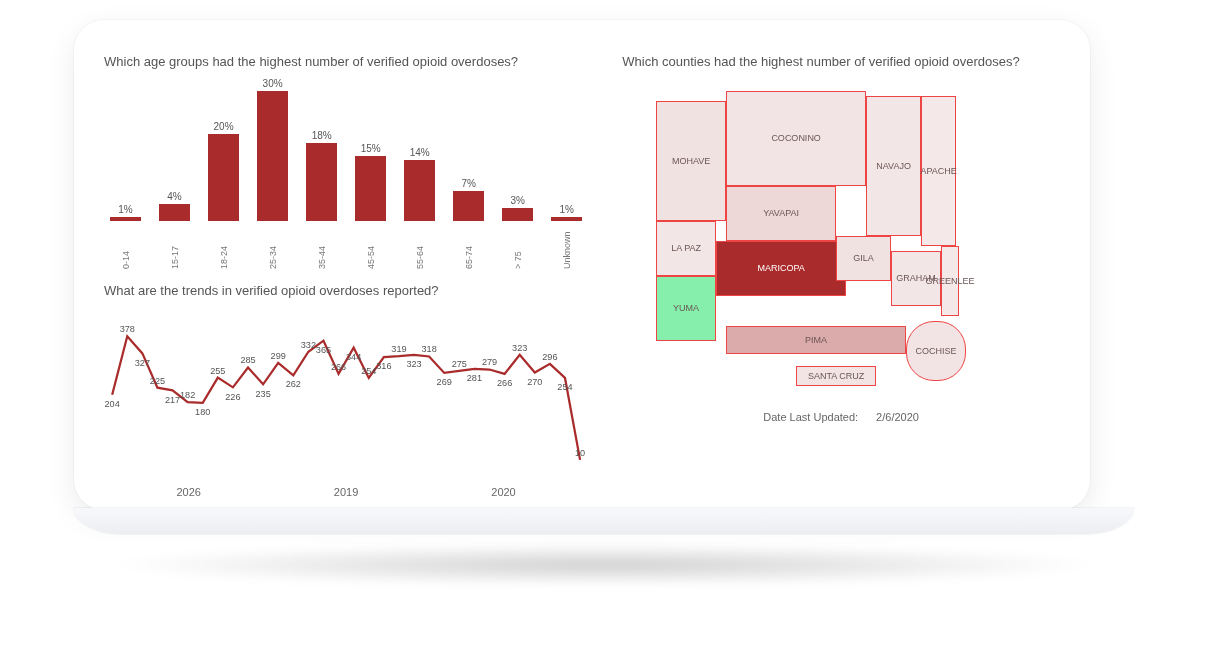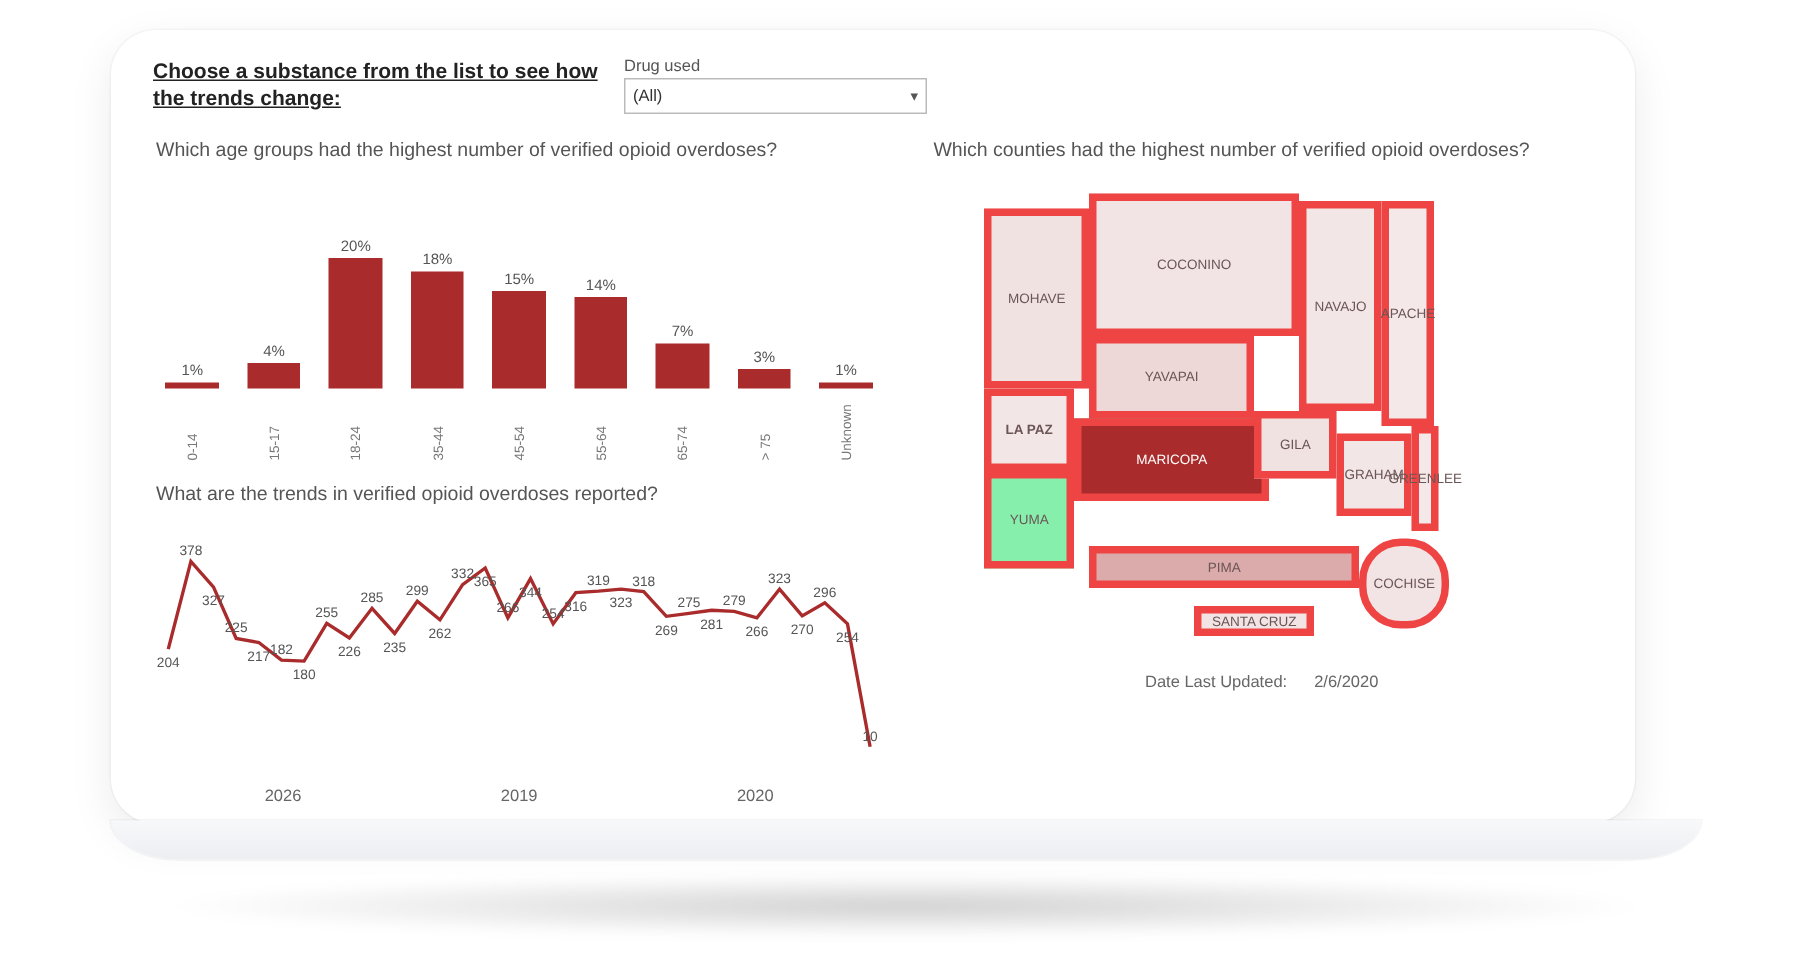--- a/index.html
+++ b/index.html
@@ -86,70 +86,65 @@
   .line-chart { margin-top: 8px; }
   .line-svg { width: 100%; height: 170px; overflow: visible; }
   .line-path { fill:none; stroke:#a92b2b; stroke-width:2.2; }
   .line-lbl { font-size:9px; fill:#555; text-anchor:middle; }
   .x-axis { display:flex; justify-content:space-around; margin-top:4px; font-size:11px; color:#666; padding: 0 8px; }
 
   
   .map-wrap { position:relative; width: 370px; height: 300px; margin: 20px auto 0 auto; }
   .county {
     position:absolute;
-    border: 5px solid #ef4444;
+    border: 1px solid #ef4444;
     background: #f6eeee;
     font-size: 9px;
     color: #6b5555;
     display:flex; align-items:center; justify-content:center;
     box-sizing: border-box;
   }
 
   .footer-right {
     display:flex; align-items:center; gap:18px;
     font-size: 11px; color:#666;
     justify-content:center;
     margin-top: 20px;
   }
 </style>
 </head>
 <body>
 
 <div>
 <div class="laptop">
 
-  <div class="top-row">
-    <div class="prompt">Choose a substance from the list to see how the trends change:</div>
-    <div class="filter-block">
-      <div class="filter-label">Drug used</div>
-      <div class="select">
-        <span>(All)</span>
-        <span class="caret">▾</span>
-      </div>
-    </div>
-  </div>
 
   <div class="cols">
     <div class="left">
       <div class="chart-title">Which age groups had the highest number of verified opioid overdoses?</div>
       <div class="bar-chart" id="bar-chart">
             <div class="bar-col">
               <div class="bar-val">1%</div>
               <div class="bar-rect" style="height: 4.33333px;"></div>
               <div class="bar-cat">0-14</div>
             </div>
             <div class="bar-col">
               <div class="bar-val">4%</div>
               <div class="bar-rect" style="height: 17.3333px;"></div>
               <div class="bar-cat">15-17</div>
             </div>
             <div class="bar-col">
               <div class="bar-val">20%</div>
               <div class="bar-rect" style="height: 86.6667px;"></div>
               <div class="bar-cat">18-24</div>
+            </div>
+            <div class="bar-col">
+              <div class="bar-val">30%</div>
+              <div class="bar-rect" style="height: 130px;"></div>
+              <div class="bar-cat">25-34</div>
             </div>
             <div class="bar-col">
               <div class="bar-val">18%</div>
               <div class="bar-rect" style="height: 78px;"></div>
               <div class="bar-cat">35-44</div>
             </div>
             <div class="bar-col">
               <div class="bar-val">15%</div>
               <div class="bar-rect" style="height: 65px;"></div>
               <div class="bar-cat">45-54</div>
@@ -222,21 +217,21 @@
     </div>
 
     <div class="right">
       <div class="chart-title">Which counties had the highest number of verified opioid overdoses?</div>
       <div class="map-wrap" id="map">
             <div class="county" style="left: 0px; top: 10px; width: 70px; height: 120px; background: rgb(241, 226, 226);">MOHAVE</div>
             <div class="county" style="left: 70px; top: 0px; width: 140px; height: 95px; background: rgb(242, 228, 228);">COCONINO</div>
             <div class="county" style="left: 210px; top: 5px; width: 55px; height: 140px; background: rgb(243, 230, 230);">NAVAJO</div>
             <div class="county" style="left: 265px; top: 5px; width: 35px; height: 150px; background: rgb(244, 232, 232);">APACHE</div>
             <div class="county" style="left: 70px; top: 95px; width: 110px; height: 55px; background: rgb(237, 215, 215);">YAVAPAI</div>
-            <div class="county" style="left: 0px; top: 130px; width: 60px; height: 55px; background: rgb(243, 230, 230); font-weight: bold;">LA PAZ</div>
+            <div class="county" style="left: 0px; top: 130px; width: 60px; height: 55px; background: rgb(243, 230, 230);">LA PAZ</div>
             <div class="county" style="left: 60px; top: 150px; width: 130px; height: 55px; background: rgb(169, 43, 43); color: rgb(255, 255, 255);">MARICOPA</div>
             <div class="county" style="left: 180px; top: 145px; width: 55px; height: 45px; background: rgb(241, 226, 226);">GILA</div>
             <div class="county" style="left: 235px; top: 160px; width: 50px; height: 55px; background: rgb(243, 230, 230);">GRAHAM</div>
             <div class="county" style="left: 285px; top: 155px; width: 18px; height: 70px; background: rgb(244, 232, 232);">GREENLEE</div>
             <div class="county" style="left: 0px; top: 185px; width: 60px; height: 65px; background: #86efac;">YUMA</div>
             <div class="county" style="left: 70px; top: 235px; width: 180px; height: 28px; background: rgb(219, 170, 170);">PIMA</div>
             <div class="county" style="left: 140px; top: 275px; width: 80px; height: 20px; background: rgb(242, 228, 228);">SANTA CRUZ</div>
             <div class="county" style="left: 250px; top: 230px; width: 60px; height: 60px; background: rgb(242, 228, 228); border-radius: 28px;">COCHISE</div>
           </div>
       <div class="footer-right">

